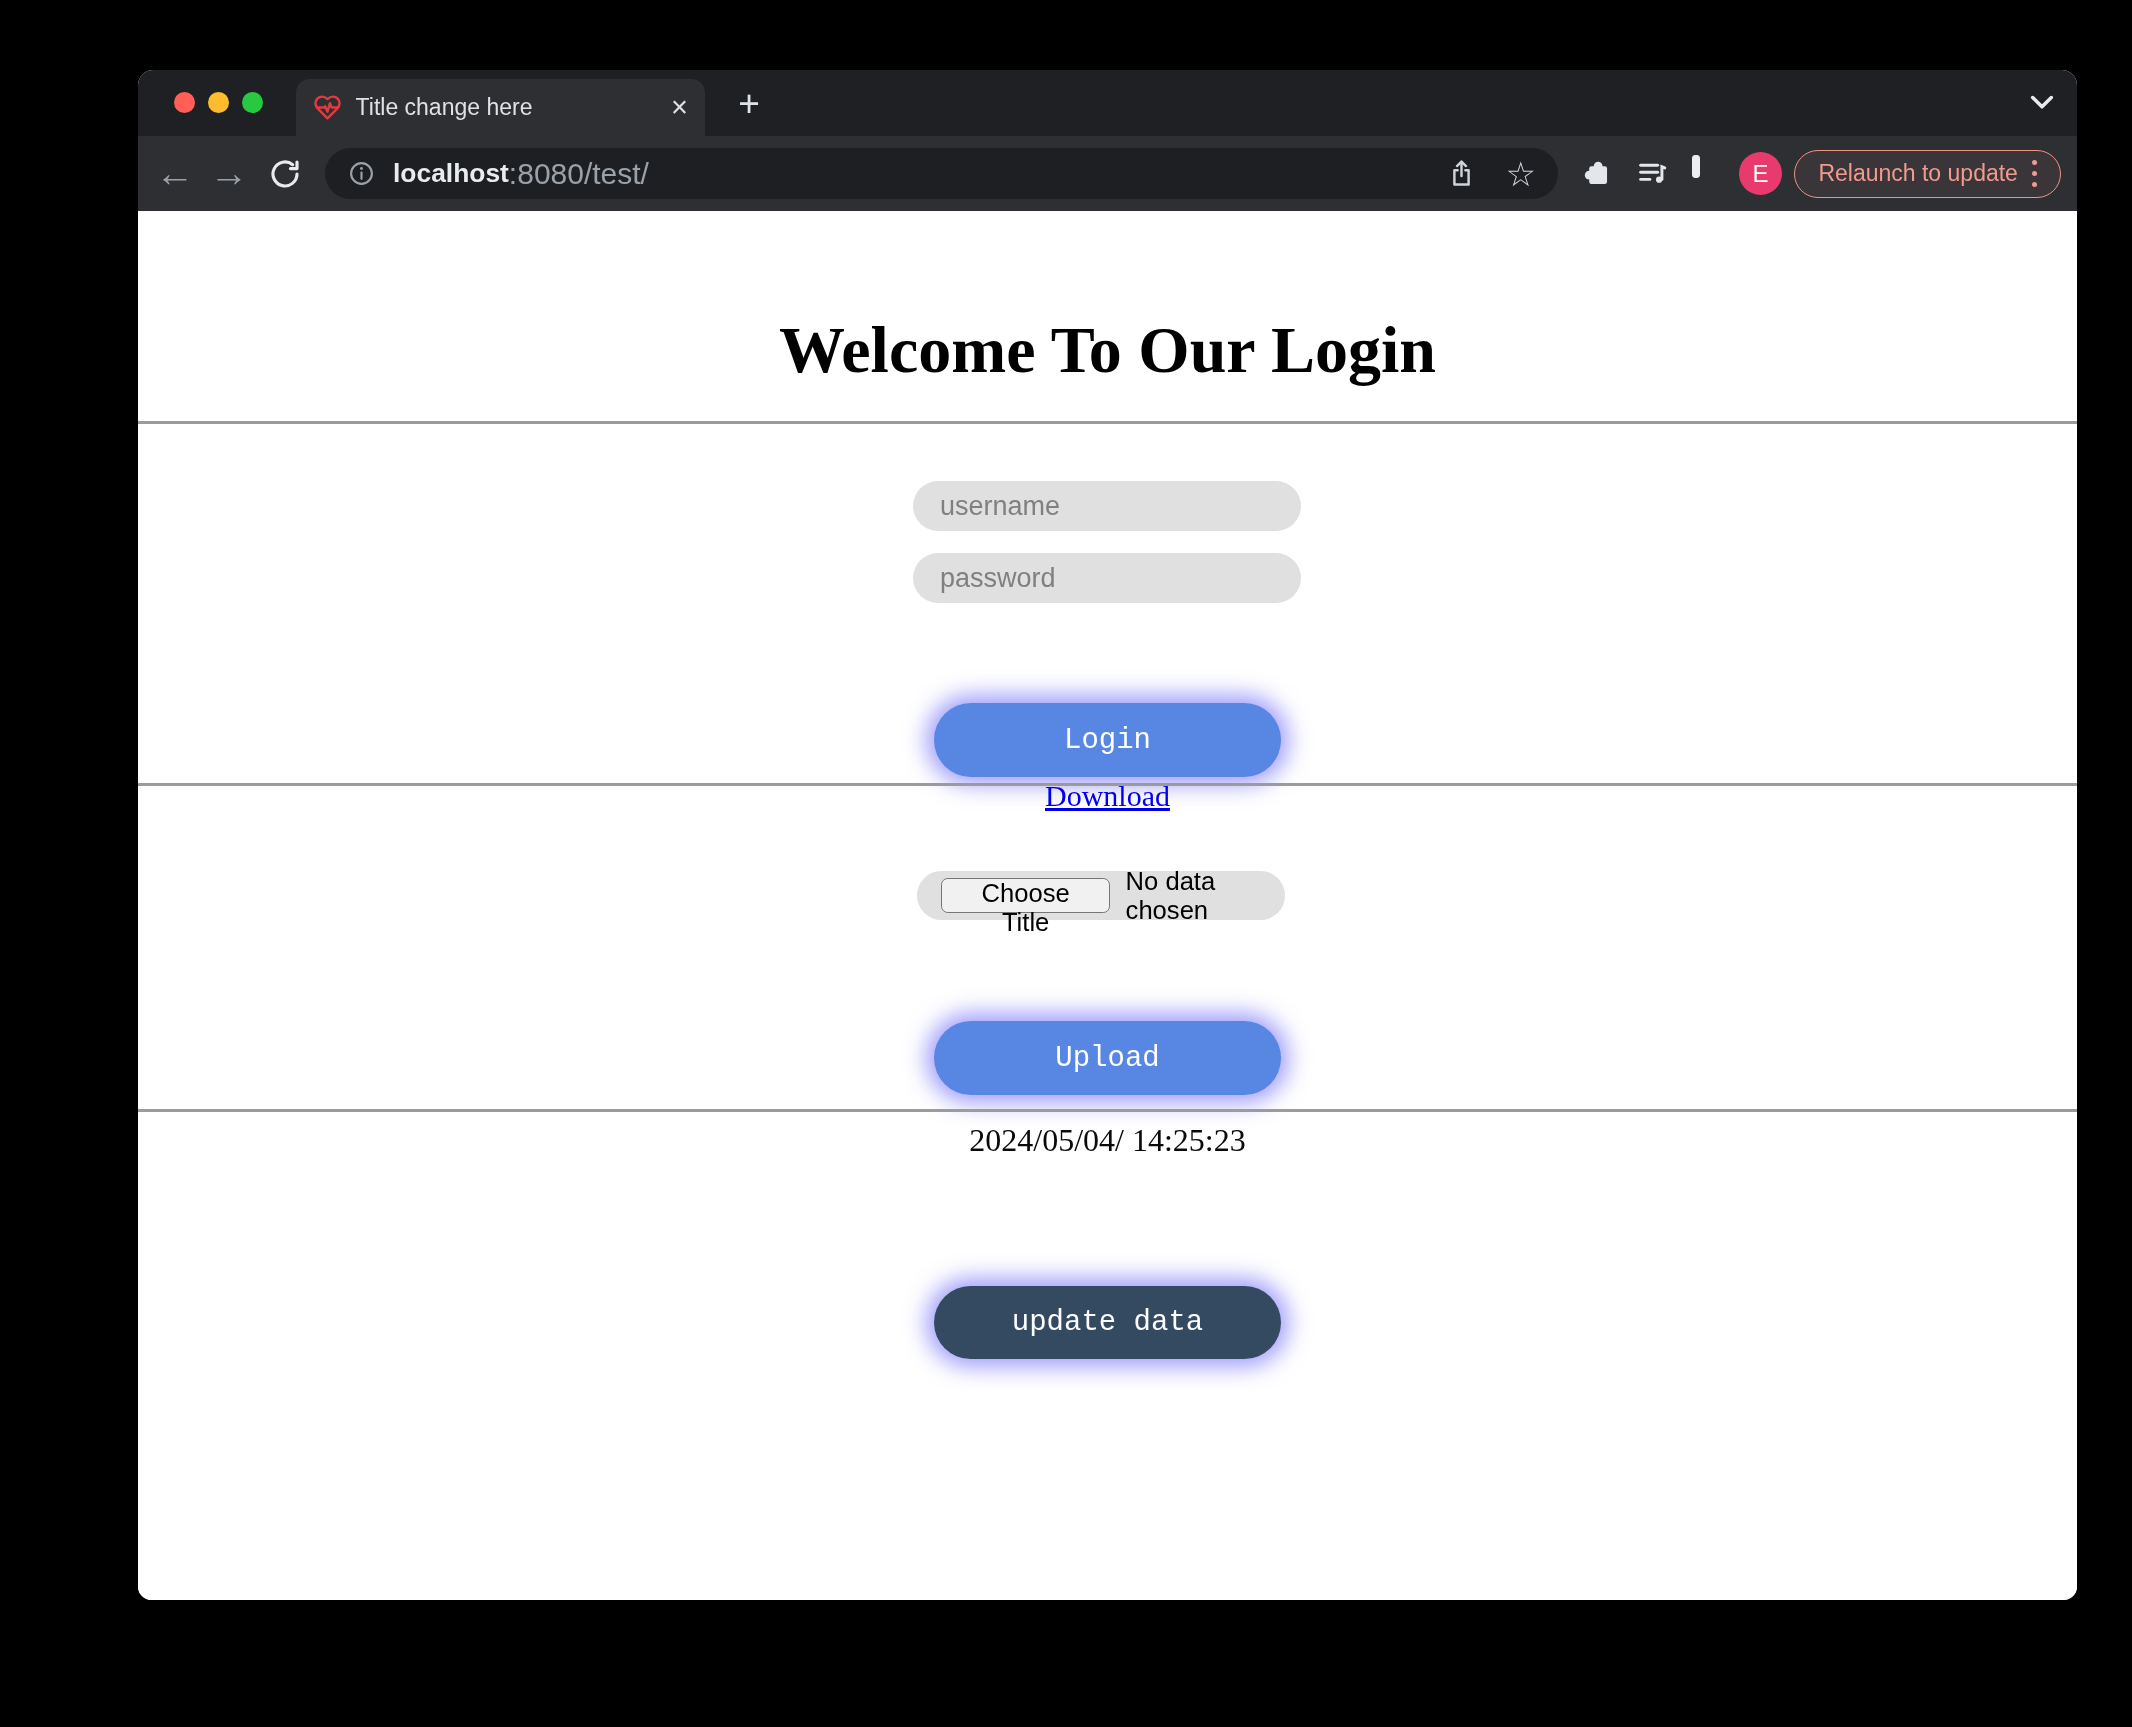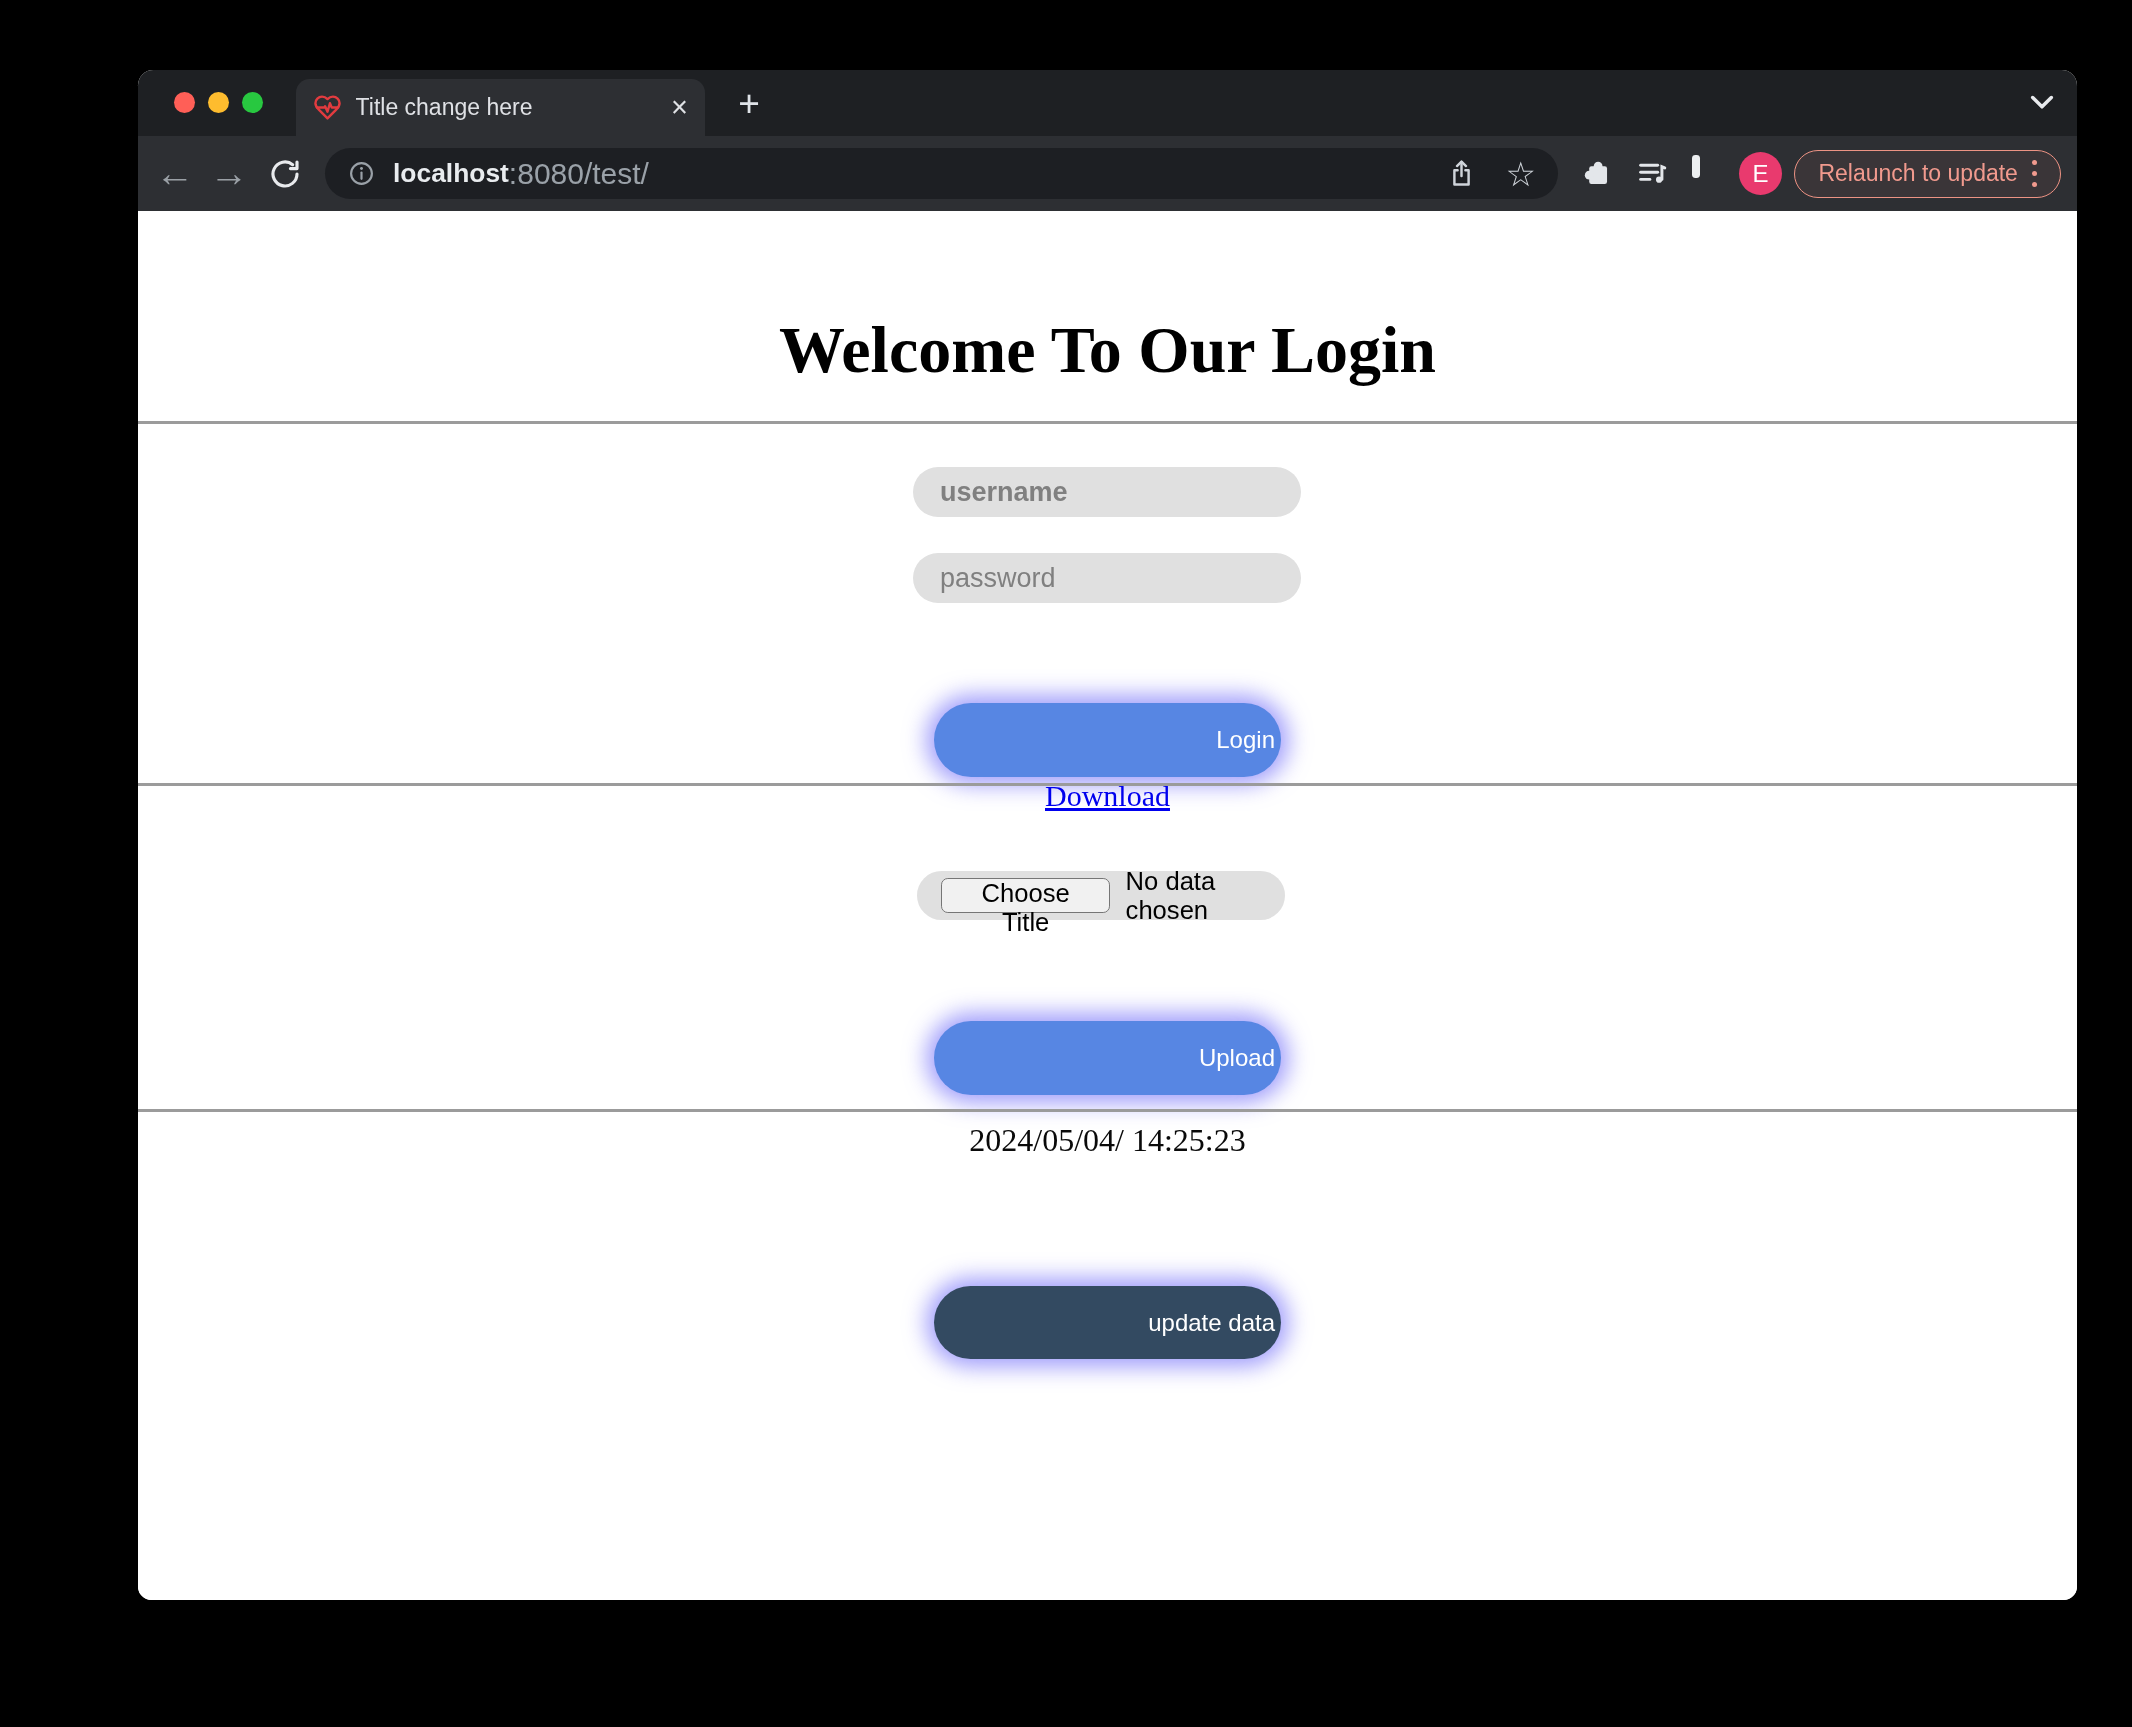--- a/index.html
+++ b/index.html
@@ -47,24 +47,24 @@
   
   .page{position:absolute;top:141px;left:0;right:0;bottom:0;background:#fff;}
   .page-title{position:absolute;top:101px;left:0;width:100%;text-align:center;margin:0;
               font-family:"Liberation Serif",serif;font-weight:bold;font-size:66px;color:#000;}
   .hr{position:absolute;left:0;right:0;height:2.6px;background:#9b9b9b;}
   .hr1{top:210px;} .hr2{top:572px;} .hr3{top:898px;}
   .pill-input{position:absolute;left:775px;width:388px;height:50px;border-radius:25.6px;background:#e0e0e0;
               border:none;outline:none;padding:0 27px;box-sizing:border-box;font-size:27px;
               font-family:"Liberation Sans",sans-serif;color:#333;}
   .pill-input::placeholder{color:#808080;opacity:1;}
-  .in-user{top:256px;font-weight:bold;} .in-pass{top:342px;}
+  .in-user{top:270px;} .in-pass{top:342px;}
   .btn{position:absolute;left:796px;width:347px;height:74px;border:none;border-radius:37px;
-       color:#fff;font-size:24px;font-family:Liberation Sans, sans-serif;cursor:pointer;
-       box-shadow:0 0 22px 7.7px rgba(128,124,250,0.75);text-align:right;}
+       color:#fff;font-size:29px;font-family:Liberation Mono, monospace;cursor:pointer;
+       box-shadow:0 0 22px 7.7px rgba(128,124,250,0.75);}
   .btn-login{top:492px;background:#5786e3;}
   .btn-upload{top:810px;background:#5786e3;}
   .btn-update{top:1075px;background:#334a61;height:73px;}
   .dl-row{position:absolute;top:568px;left:0;width:100%;text-align:center;}
   .dl-link{font-family:"Liberation Serif",serif;font-size:30px;color:#0000ee;text-decoration:underline;cursor:pointer;}
   .filepill{position:absolute;left:779px;top:660px;width:368px;height:49px;border-radius:25px;
             background:#e0e0e0;display:flex;align-items:center;padding-left:24px;box-sizing:border-box;}
   .filebtn{height:35px;padding:0 20.4px;border:1.7px solid #767676;border-radius:6.8px;background:#f1f1f1;
            font-size:25.6px;font-family:"Liberation Sans",sans-serif;color:#000;}
   .filestatus{margin-left:15.3px;font-size:25.6px;color:#000;}

